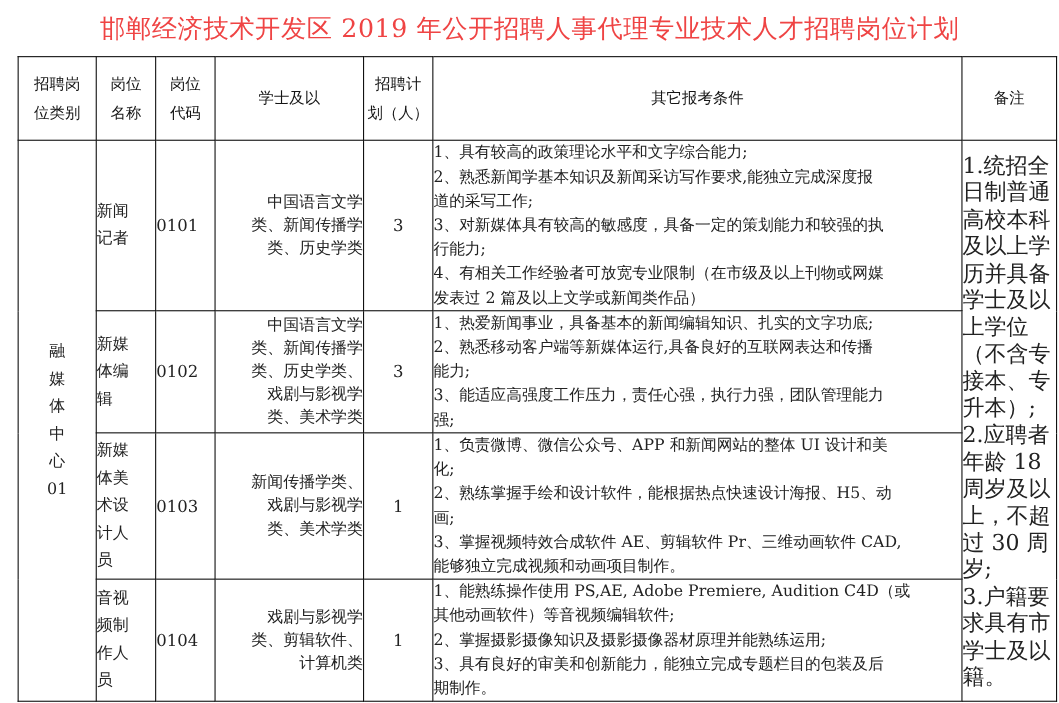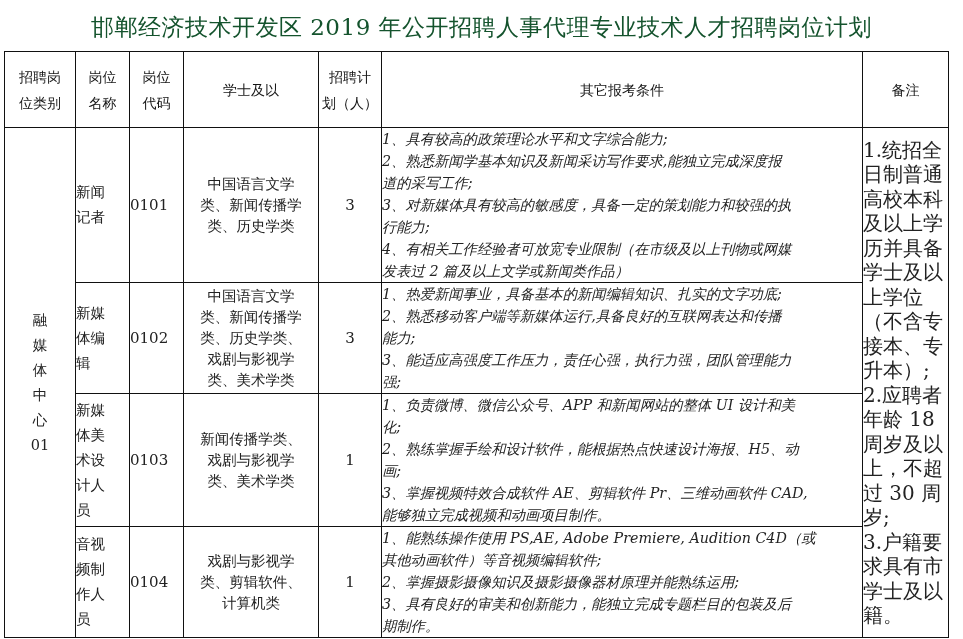--- a/index.html
+++ b/index.html
@@ -4,40 +4,40 @@
 <style>
   html, body { margin: 0; padding: 0; background: #ffffff; }
   body {
     width: 963px; height: 639px; position: relative; overflow: hidden;
     font-family: "DejaVu Serif", "Liberation Serif", serif;
     color: #1a1a1a;
   }
   .title {
     position: absolute; left: 0; top: 10px; width: 963px; height: 34px;
     text-align: center; font-size: 23px; line-height: 34px; letter-spacing: 0.5px;
-    color: #14532d;
+    color: #ef4444;
   }
   table.plan {
-    position: absolute; left: 4px; top: 51px;
+    position: absolute; left: 16px; top: 51px;
     width: 944px; border-collapse: collapse; table-layout: fixed;
   }
   table.plan td, table.plan th {
     border: 1.5px solid #111;
     padding: 0; vertical-align: middle;
     font-weight: normal;
   }
   th {
     font-family: "DejaVu Sans", "Liberation Sans", sans-serif;
     font-size: 14px; line-height: 26px; text-align: center; color: #151515;
   }
   td { font-size: 14.5px; color: #222; }
   .vtext { text-align: left; line-height: 25px; padding: 0 6px; }
-  .major { text-align: center; padding: 0 6px 0 10px; line-height: 21px; }
+  .major { text-align: right; padding: 0 6px 0 10px; line-height: 21px; }
   .conds { text-align: left; padding: 2px 6px 2px 6px; line-height: 22px; font-size: 14.3px; }
-  .conds div { margin: 0; font-style: italic; }
+  .conds div { margin: 0; }
   .notes { text-align: left; vertical-align: top; padding: 8px 6px 0 8px; line-height: 24.5px; font-size: 20px; }
   .cat { text-align: center; line-height: 25px; }
   .num { text-align: center; font-size: 15px; }
   .code { font-size: 15px; }
 </style>
 </head>
 <body>
 
 <div class="title">邯郸经济技术开发区 2019 年公开招聘人事代理专业技术人才招聘岗位计划</div>
 

